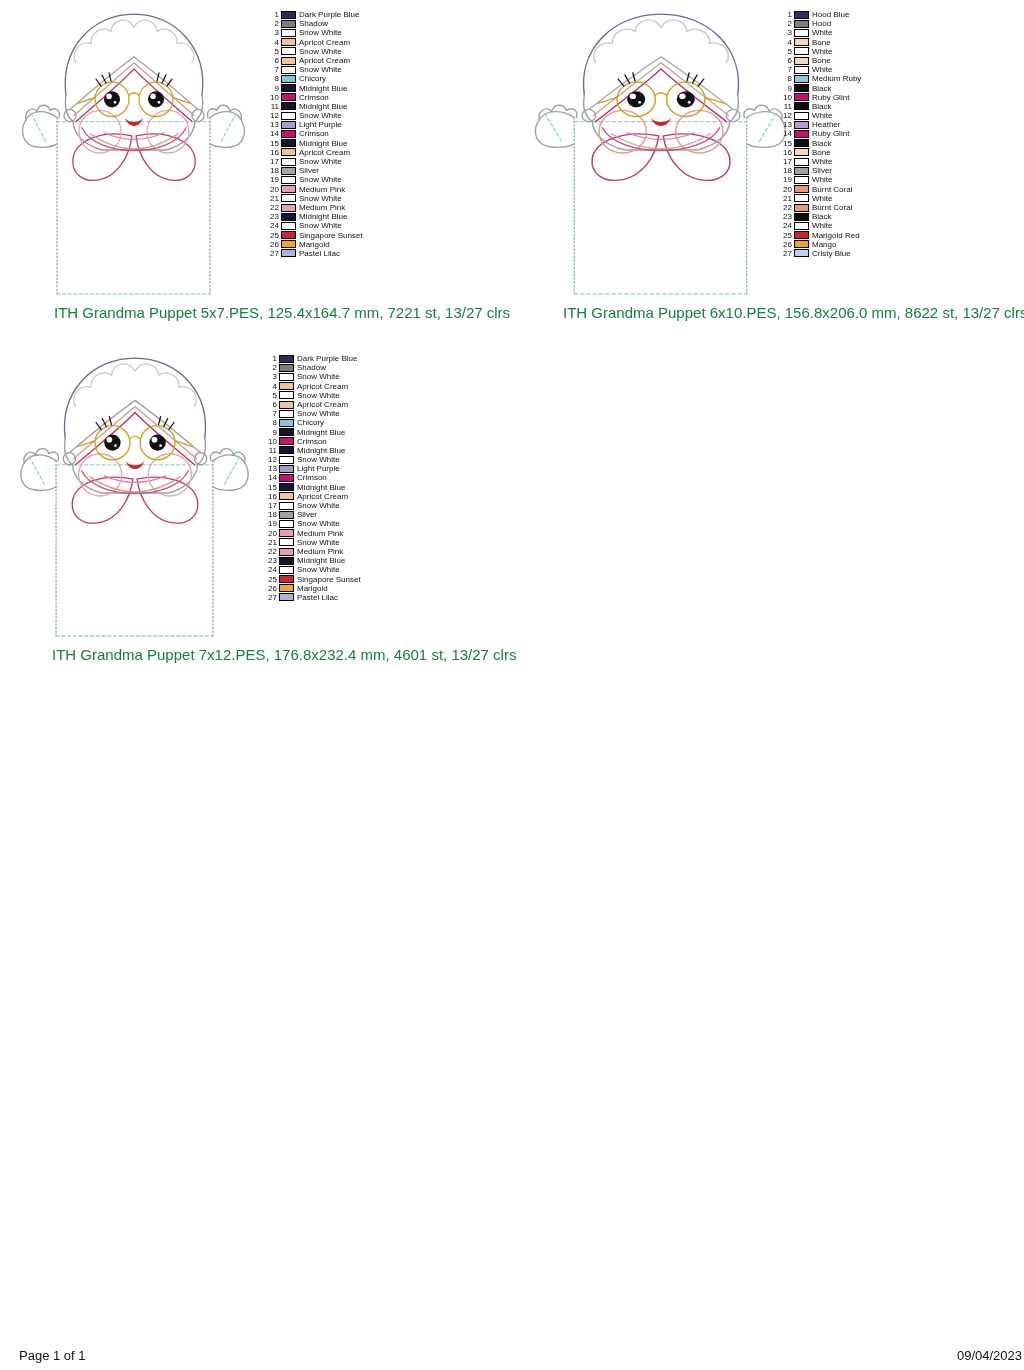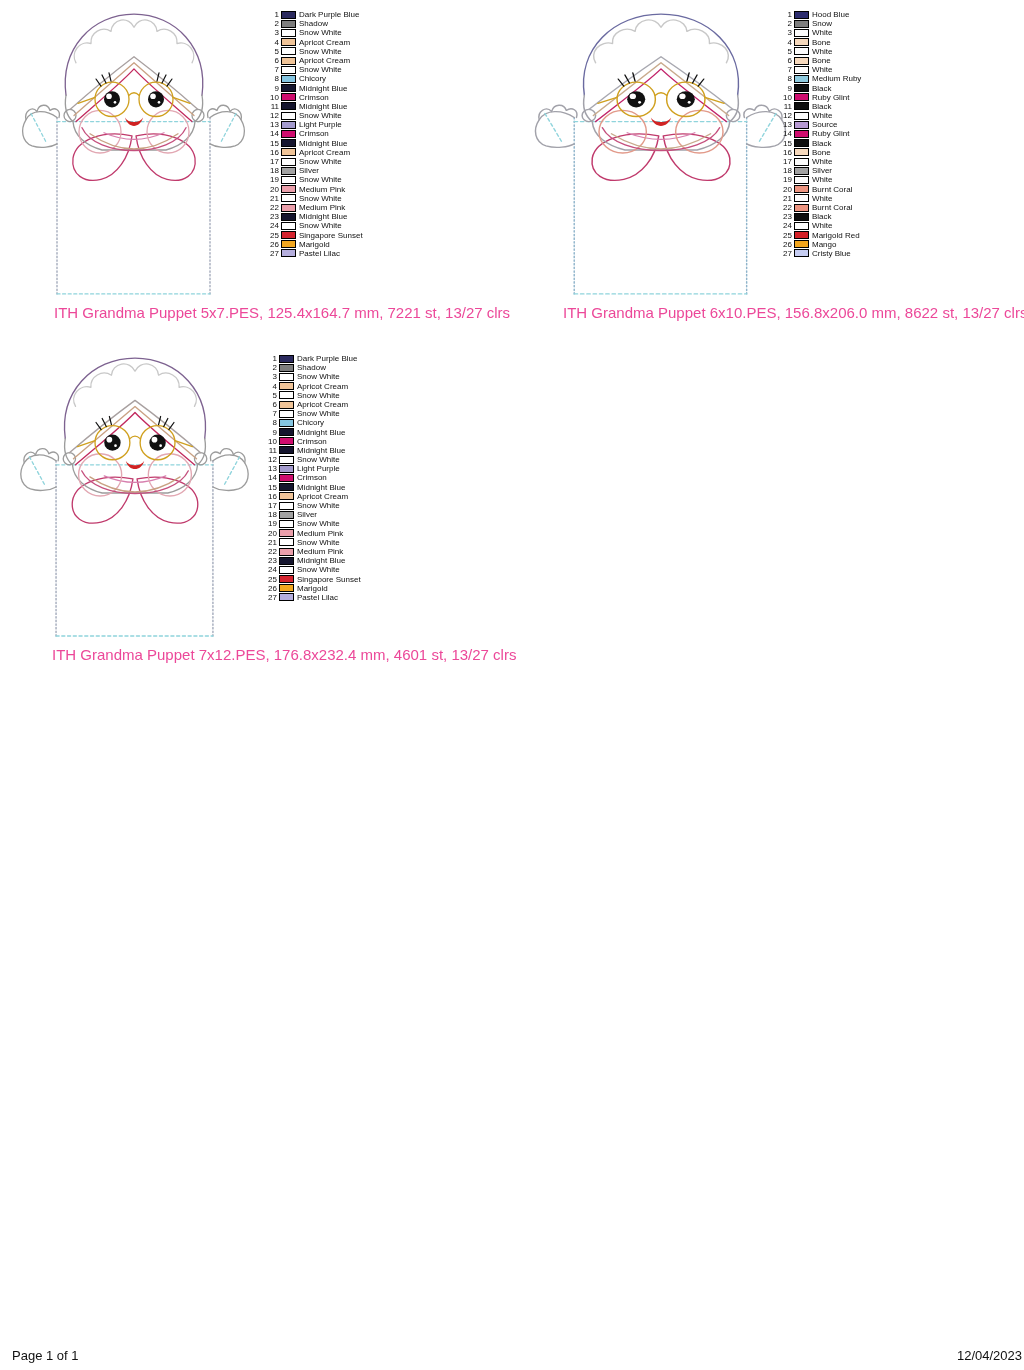--- a/index.html
+++ b/index.html
@@ -1,26 +1,26 @@
 <!DOCTYPE html>
 <html><head>
 <meta charset="utf-8">
 <style>
   html,body{margin:0;padding:0;background:#ffffff;}
   #page{position:relative;width:1024px;height:1370px;background:#ffffff;overflow:hidden;
         font-family:"Liberation Sans",sans-serif;color:#000;}
-  .caption{position:absolute;font-size:15px;color:#ec4899;white-space:nowrap;}
+  .caption{position:absolute;font-size:15px;color:#15803d;white-space:nowrap;}
   .color-list{position:absolute;font-size:8px;line-height:9.2px;color:#111;}
   .clr-row{display:flex;align-items:center;height:9.2px;white-space:nowrap;}
   .clr-num{display:inline-block;width:12px;text-align:right;margin-right:2px;}
   .clr-swatch{display:inline-block;width:13px;height:6px;border:1px solid #000;margin-right:3px;flex:0 0 auto;}
   .clr-name{display:inline-block;}
   .puppet{position:absolute;}
   #footer{position:absolute;left:0;right:0;top:1348px;height:20px;font-size:13px;color:#111;}
-  #footer .pg{position:absolute;left:12px;top:0;}
+  #footer .pg{position:absolute;left:19px;top:0;}
   #footer .src{position:absolute;left:80px;top:0;white-space:nowrap;}
   #footer .dt{position:absolute;right:2px;top:0;}
 </style>
 </head>
 <body>
 
 <div id="page">
 
     <div class="design">
       <svg class="puppet" viewBox="0 0 236 290" preserveAspectRatio="none" fill="none" stroke-width="1.3" stroke-linecap="round" stroke-linejoin="round" style="left: 16px; top: 4px; width: 236px; height: 294px;">
@@ -263,21 +263,21 @@
       <div class="caption" style="left: 563px; top: 304px;">ITH Grandma Puppet 6x10.PES, 156.8x206.0 mm, 8622 st, 13/27 clrs</div>
       <div class="color-list" style="left: 780px; top: 10px;">
         <div class="clr-row">
           <span class="clr-num">1</span>
           <span class="clr-swatch" style="background: rgb(44, 44, 110);"></span>
           <span class="clr-name">Hood Blue</span>
         </div>
         <div class="clr-row">
           <span class="clr-num">2</span>
           <span class="clr-swatch" style="background: rgb(125, 125, 125);"></span>
-          <span class="clr-name">Snow</span>
+          <span class="clr-name">Hood</span>
         </div>
         <div class="clr-row">
           <span class="clr-num">3</span>
           <span class="clr-swatch" style="background: rgb(252, 252, 252);"></span>
           <span class="clr-name">White</span>
         </div>
         <div class="clr-row">
           <span class="clr-num">4</span>
           <span class="clr-swatch" style="background: rgb(246, 217, 189);"></span>
           <span class="clr-name">Bone</span>
@@ -318,21 +318,21 @@
           <span class="clr-name">Black</span>
         </div>
         <div class="clr-row">
           <span class="clr-num">12</span>
           <span class="clr-swatch" style="background: rgb(252, 252, 252);"></span>
           <span class="clr-name">White</span>
         </div>
         <div class="clr-row">
           <span class="clr-num">13</span>
           <span class="clr-swatch" style="background: rgb(183, 154, 210);"></span>
-          <span class="clr-name">Source</span>
+          <span class="clr-name">Heather</span>
         </div>
         <div class="clr-row">
           <span class="clr-num">14</span>
           <span class="clr-swatch" style="background: rgb(207, 13, 110);"></span>
           <span class="clr-name">Ruby Glint</span>
         </div>
         <div class="clr-row">
           <span class="clr-num">15</span>
           <span class="clr-swatch" style="background: rgb(13, 13, 13);"></span>
           <span class="clr-name">Black</span>
@@ -583,16 +583,16 @@
         </div>
         <div class="clr-row">
           <span class="clr-num">27</span>
           <span class="clr-swatch" style="background: rgb(181, 174, 221);"></span>
           <span class="clr-name">Pastel Lilac</span>
         </div>
       </div>
     </div>
   <div id="footer">
     <span class="pg">Page 1 of 1</span>
-    <span class="dt">12/04/2023</span>
+    <span class="dt">09/04/2023</span>
   </div>
 
 </div>
 
 </body></html>

